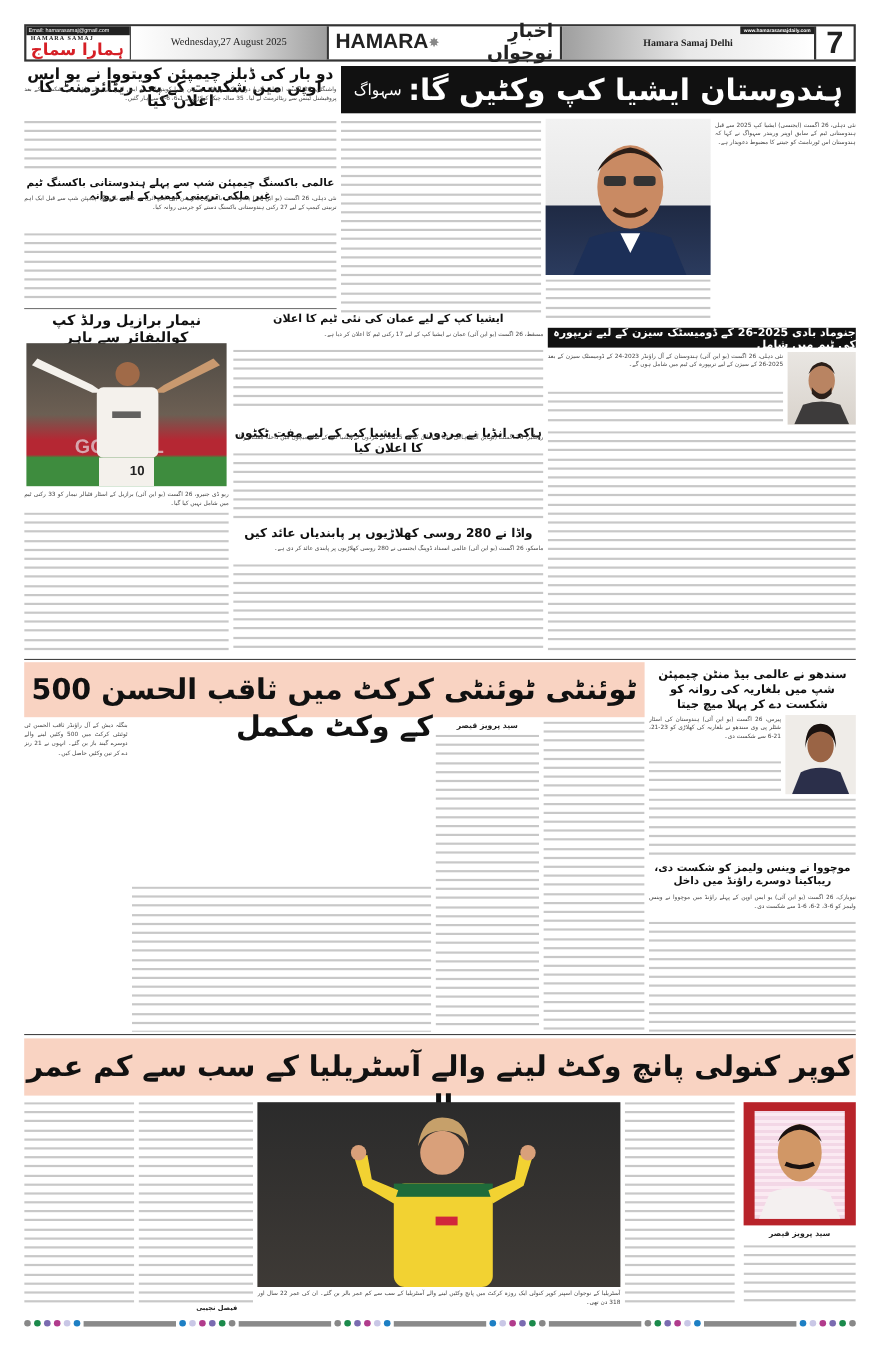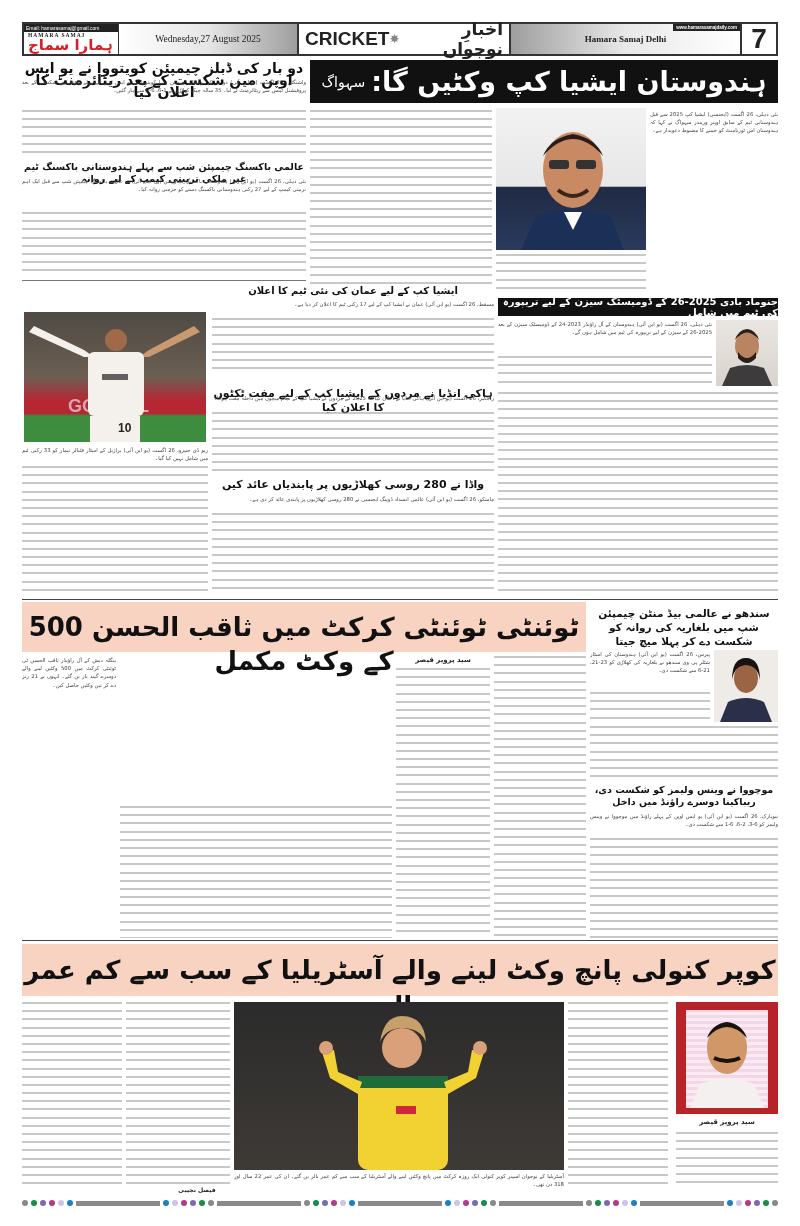--- a/index.html
+++ b/index.html
@@ -41,21 +41,21 @@
 <div class="page">
 
   <div class="mast">
     <div class="mast-logo">
       <div class="mast-email">Email: hamarasamaj@gmail.com</div>
       <div class="mast-logo-en">HAMARA SAMAJ</div>
       <div class="mast-logo-ur">ہمارا سماج</div>
     </div>
     <div class="mast-date">Wednesday,27 August 2025</div>
     <div class="mast-sports">
-      <span class="mast-sports-label">CRICKET</span>
+      <span class="mast-sports-label">HAMARA</span>
       <span class="mast-gear">✸</span>
       <span class="mast-sports-ur">اخبارِ نوجواں</span>
     </div>
     <div class="mast-city">
       <span>Hamara Samaj Delhi</span>
       <span class="mast-url">www.hamarasamajdaily.com</span>
     </div>
     <div class="mast-page">7</div>
   </div>
 
@@ -129,20 +129,21 @@
       <span></span>
       <span></span>
       <span></span>
       <span></span>
       <span></span>
       <span></span>
       <span></span>
   </div>
   <div class="rule-h" style="left:0; top:258px; width:284px;"></div>
 
+  <div class="hl" style="left:0; top:262px; width:186px; font-size:13px; line-height:16px;">نیمار برازیل ورلڈ کپ کوالیفائر سے باہر</div>
   <div class="photo" style="left:2px; top:290px; width:182px; height:130px; background:linear-gradient(180deg,#4e4a44 0%,#6c5f53 50%,#b52733 68%,#b52733 78%,#3e8c3e 80%,#3e8c3e 100%);">
     <svg width="182" height="130" viewBox="0 0 182 130">
       <text x="44" y="100" font-size="18" font-weight="bold" fill="#d6a6ae" font-family="Liberation Sans, sans-serif">GOOOOL</text>
       <path d="M5 20 L60 45 L70 45 L60 38 L10 14Z" fill="#f4f1ec"></path>
       <path d="M176 20 L125 45 L115 45 L125 38 L170 14Z" fill="#c9996f"></path>
       <rect x="64" y="40" width="56" height="64" rx="6" fill="#f4f1ec"></rect>
       <circle cx="92" cy="28" r="11" fill="#a06a48"></circle>
       <rect x="66" y="104" width="50" height="26" fill="#f4f1ec"></rect>
       <text x="94" y="120" font-size="12" font-weight="bold" fill="#222" font-family="Liberation Sans, sans-serif">10</text>
       <rect x="78" y="62" width="26" height="6" fill="#222" opacity=".7"></rect>

